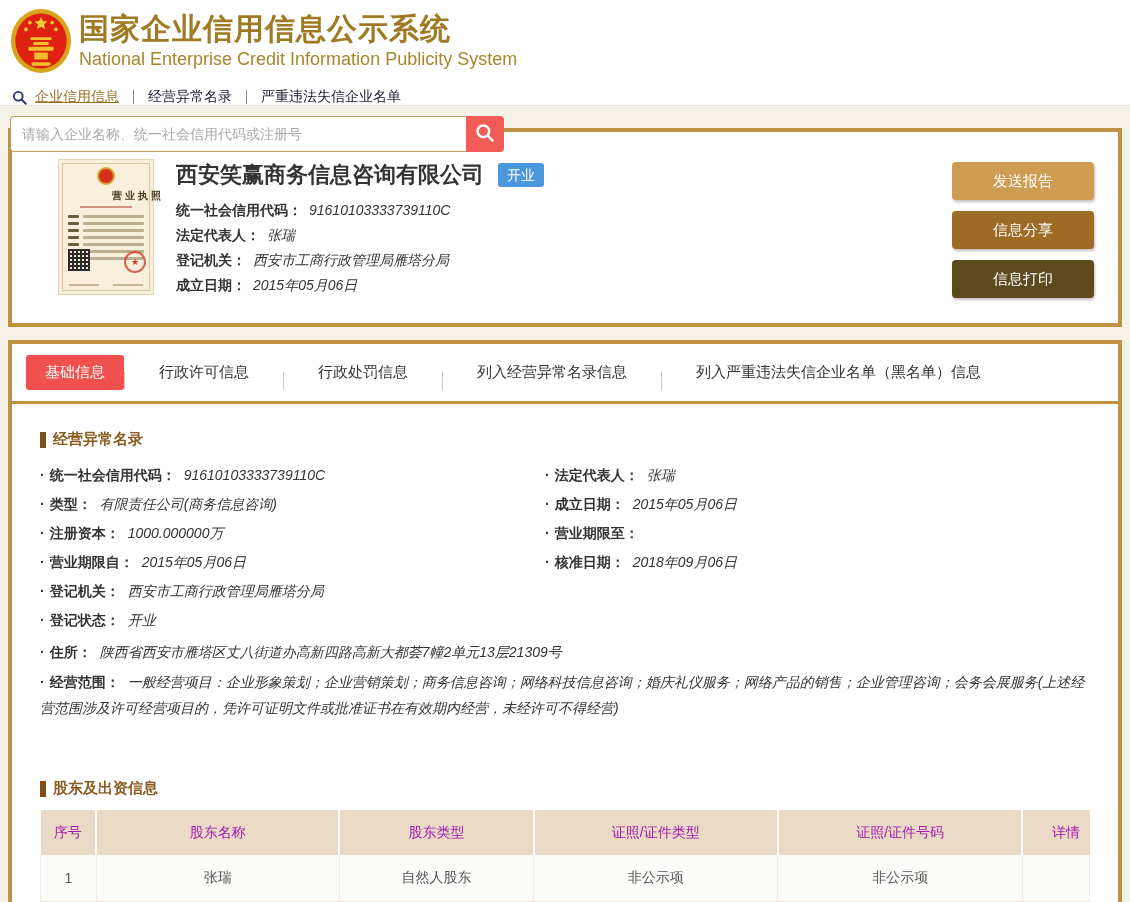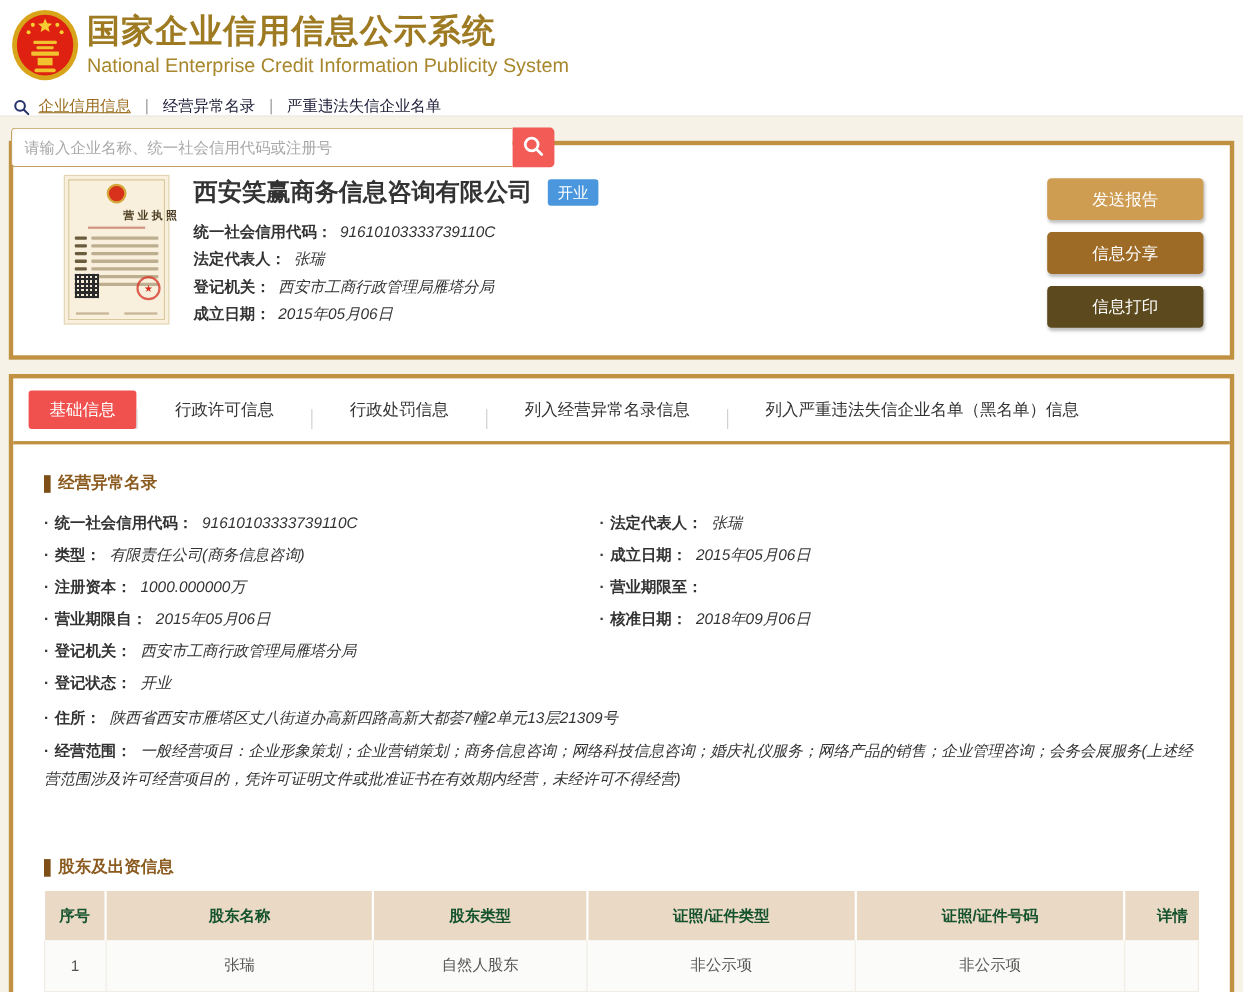--- a/index.html
+++ b/index.html
@@ -118,21 +118,21 @@
   .fields-grid { display: grid; grid-template-columns: 505px 1fr; }
   .dfield { font-size: 14px; color: #333; line-height: 29px; }
   .dfield::before { content: "·"; font-weight: bold; margin-right: 5px; color: #333; }
   .dfield .f-value { margin-left: 8px; font-weight: normal; }
   .full-fields .dfield { line-height: 26px; margin-top: 4px; }
 
   .shareholder-title { margin-top: 58px; }
 
   table.sh-table { width: 100%; border-collapse: collapse; font-size: 14px; text-align: center; }
   .sh-table th {
-    background: #ead9c5; color: #14532d; font-weight: bold; height: 45px;
+    background: #ead9c5; color: #a21caf; font-weight: normal; height: 45px;
     border-right: 2px solid #fff; font-size: 14px;
   }
   .sh-table th:last-child { border-right: none; padding-left: 20px; }
   .sh-table td {
     background: #fbfbf9; color: #555; height: 46px;
     border: 1px solid #f0ece3; border-top: none;
   }
 </style>
 </head>
 <body>

